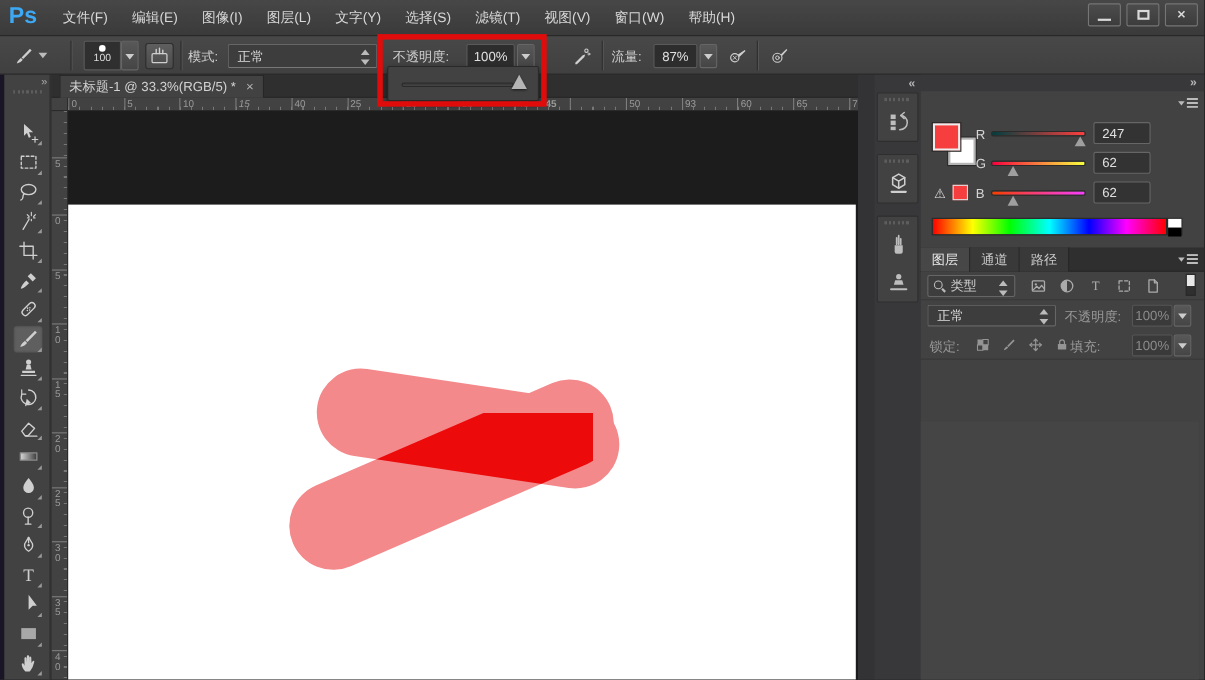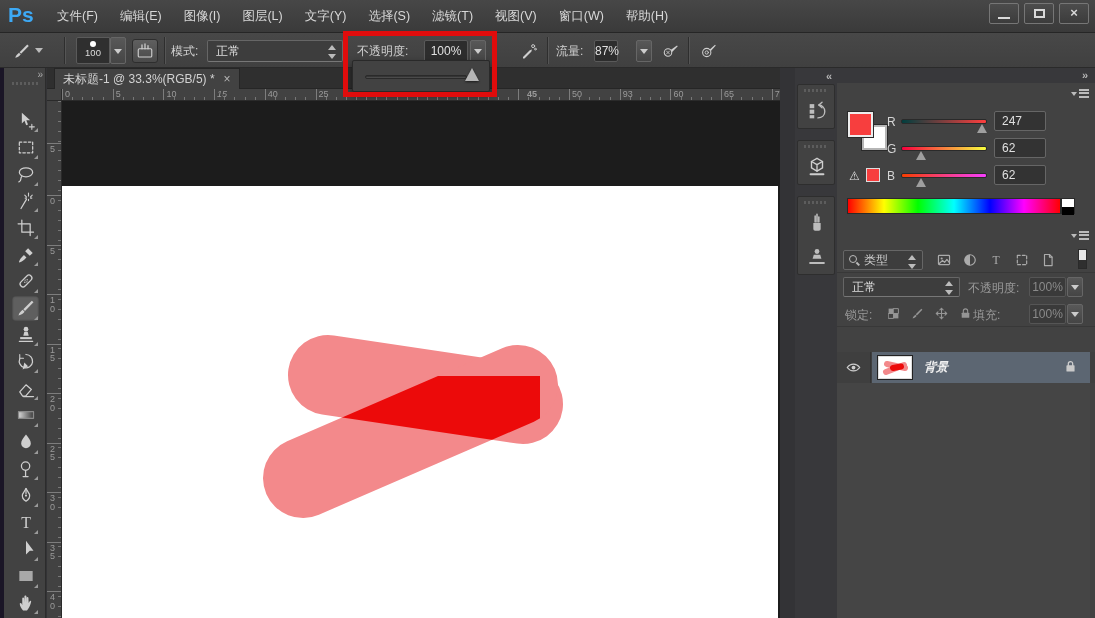--- a/index.html
+++ b/index.html
@@ -235,21 +235,21 @@
         <span id="ob-stylus1">
           <svg width="18" height="18" viewBox="0 0 24 24" fill="none" stroke="#cfcfcf" stroke-width="1.5" stroke-linecap="round" stroke-linejoin="round">
             <path d="M4 20l9-9 3-1-1 3-9 9H4z" fill="#cfcfcf" stroke="none"></path>
             <circle cx="17.5" cy="5.5" r="2" stroke-width="1.3"></circle>
             <circle cx="20.5" cy="9.5" r="1.2" stroke-width="1.1"></circle>
           </svg>
         </span>
       </div>
     <div class="ob-sep" style="left:547px"></div>
     <div class="ob-label" style="left:556px">流量:</div>
-    <div class="val-box" style="left:594px;width:24px">87%</div>
+    <div class="val-box" style="left:594px;width:40px">87%</div>
     <div class="mini-btn" style="left:636px">
         <span class="tri-down"></span>
       </div>
     <div class="ob-icon-btn" style="left:658px">
         <span id="ob-airbrush">
           <svg width="18" height="18" viewBox="0 0 24 24" fill="none" stroke="#cfcfcf" stroke-width="1.5" stroke-linecap="round" stroke-linejoin="round">
             <circle cx="8" cy="14" r="5" stroke-width="1.4"></circle>
             <path d="M6 12l4 4M6 16l4-4" stroke-width="1.1"></path>
             <path d="M11.5 10.5 20 4.5l1 1.2-7.5 7.5" fill="#cfcfcf" stroke="none"></path>
           </svg>
@@ -441,21 +441,21 @@
       <div class="hr-num" style="left: 205.8px;">40</div>
       <div class="hr-tick" style="left: 253.5px;"></div>
       <div class="hr-num" style="left: 256.5px;">25</div>
       <div class="hr-tick" style="left: 304.2px;"></div>
       <div class="hr-num" style="left: 307.2px;">20</div>
       <div class="hr-tick" style="left: 354.9px;"></div>
       <div class="hr-num" style="left: 357.9px; font-style: italic;">35</div>
       <div class="hr-tick" style="left: 405.6px;"></div>
       <div class="hr-num" style="left: 408.6px;">40</div>
       <div class="hr-tick" style="left: 456.3px;"></div>
-      <div class="hr-num" style="left: 465px; font-weight: bold;">45</div>
+      <div class="hr-num" style="left: 434px; font-weight: bold;">45</div>
       <div class="hr-tick" style="left: 507px;"></div>
       <div class="hr-num" style="left: 510px;">50</div>
       <div class="hr-tick" style="left: 557.7px;"></div>
       <div class="hr-num" style="left: 560.7px;">93</div>
       <div class="hr-tick" style="left: 608.4px;"></div>
       <div class="hr-num" style="left: 611.4px;">60</div>
       <div class="hr-tick" style="left: 659.1px;"></div>
       <div class="hr-num" style="left: 662.1px;">65</div>
       <div class="hr-tick" style="left: 709.8px;"></div>
       <div class="hr-num" style="left: 712.8px;">70</div>
@@ -578,20 +578,25 @@
     <span class="chan-box">62</span>
           </div>
         </div>
       <div id="spectrum"></div>
       <div id="spectrum-wb">
           <div class="w"></div>
           <div class="b"></div>
         </div>
     </div>
 
+    <div class="ptab-row" style="top:157px" id="layers-tabs">
+        <span class="ptab active">图层</span>
+        <span class="ptab">通道</span>
+        <span class="ptab">路径</span>
+      </div>
     <div class="pmenu" style="top:162px"></div>
     <div class="abs" id="layers-body" style="left:0;top:179px;width:258px;height:371px">
 
       <div class="lp-row" style="top:0;height:26px;border-bottom:1px solid #383838">
         <div class="filter-box">
           <span class="loupe"></span>
           <span>类型</span>
           <span class="updown"></span>
         </div>
         <div class="filter-icons" id="filter-icons">
@@ -672,43 +677,17 @@
               </svg>
             </span>
           </div>
         <div class="ob-label gray-label" style="left:136px;top:6px">填充:</div>
         <div class="val-box gray-val" style="left:192px;top:3px;width:37px;height:20px;line-height:18px;background:#3a3a3a;border-color:#555">100%</div>
         <div class="mini-btn" style="left:230px;top:3px;height:20px">
             <span class="tri-down"></span>
           </div>
       </div>
 
-      <div id="layer-row">
-        <div class="eye-col">
-            <span id="eye-icon">
-              <svg width="15" height="15" viewBox="0 0 24 24" fill="none" stroke="#cfcfcf" stroke-width="2" stroke-linecap="round" stroke-linejoin="round">
-                <path d="M2 12s4-5.5 10-5.5S22 12 22 12s-4 5.5-10 5.5S2 12 2 12z"></path>
-                <circle cx="12" cy="12" r="3" fill="#cfcfcf" stroke="none"></circle>
-              </svg>
-            </span>
-          </div>
-        <div class="sel">
-          <div id="layer-thumb">
-              <svg width="32" height="21" viewBox="0 0 32 21">
-   <line x1="8" y1="7" x2="26" y2="11" stroke="#f3898b" stroke-width="6" stroke-linecap="round"></line>
-   <line x1="7" y1="15" x2="25" y2="8" stroke="#f3898b" stroke-width="6" stroke-linecap="round"></line>
-   <line x1="14" y1="11" x2="22" y2="9.5" stroke="#ec0a0a" stroke-width="6" stroke-linecap="round"></line>
- </svg>
-            </div>
-          <div id="layer-name">背景</div>
-          <div id="layer-lock">
-              <svg width="15" height="15" viewBox="0 0 24 24" fill="none" stroke="#cfcfcf" stroke-width="1.5" stroke-linecap="round" stroke-linejoin="round">
-                <rect x="5.5" y="10" width="13" height="10" rx="1" fill="#c9c9c9" stroke="none"></rect>
-                <path d="M8.5 10V7.5a3.5 3.5 0 0 1 7 0V10" stroke-width="2"></path>
-              </svg>
-            </div>
-        </div>
-      </div>
       <div id="layers-rest"></div>
 
     </div>
   </div>
 </div>
 
 </body></html>

